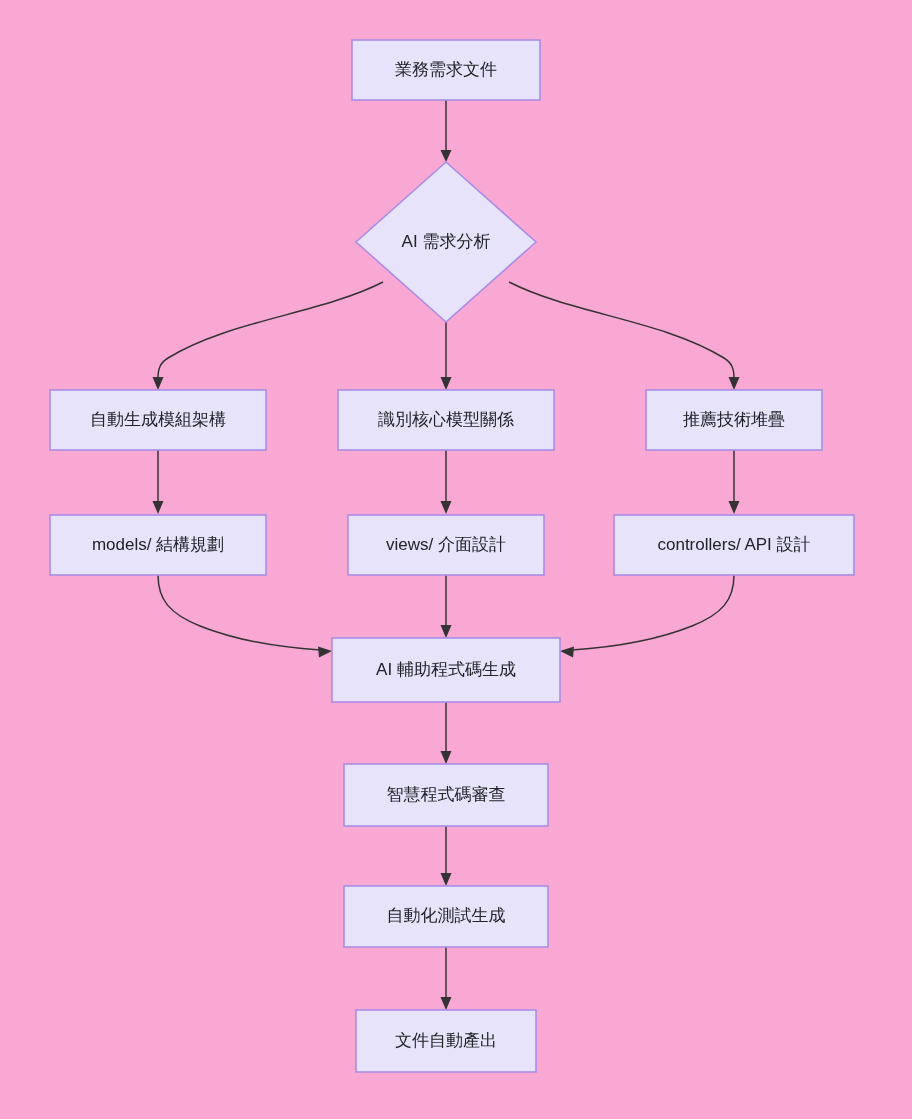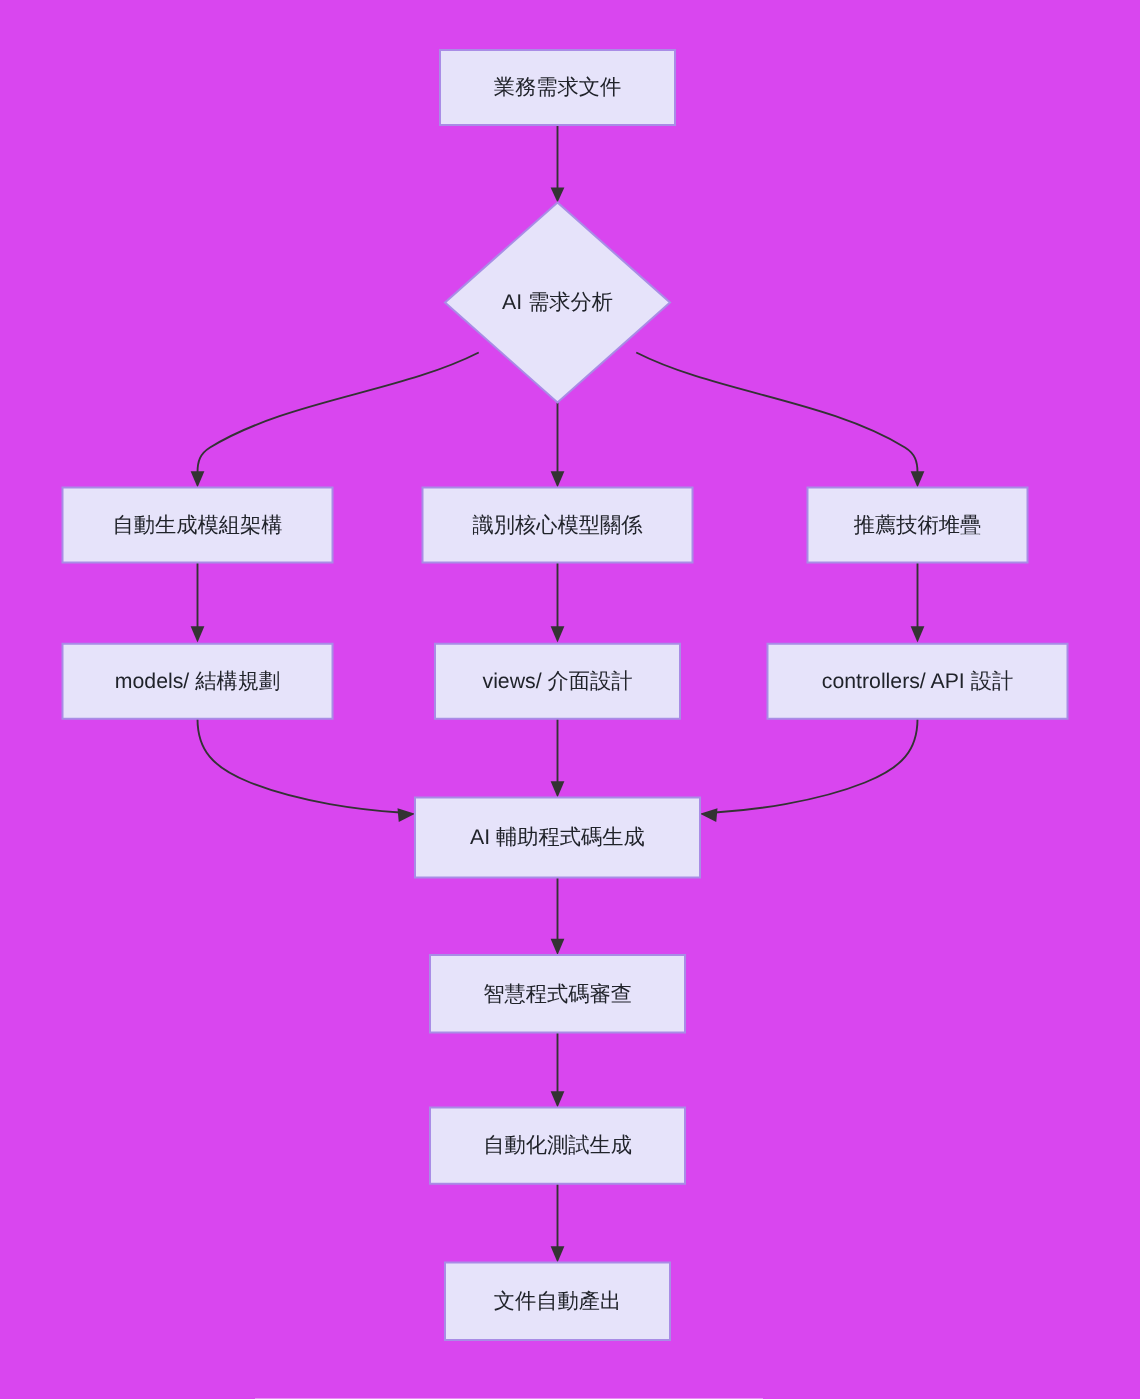--- a/index.html
+++ b/index.html
@@ -10,21 +10,21 @@
   body {
     width: 912px;
     height: 1119px;
     overflow: hidden;
     font-family: "Liberation Sans", "DejaVu Sans", sans-serif;
   }
   #flowchart-root {
     position: relative;
     width: 912px;
     height: 1119px;
-    background: #d946ef;
+    background: #f9a8d4;
   }
   svg#flow-svg {
     display: block;
     width: 912px;
     height: 1119px;
   }
   .node-shape {
     fill: #e6e3fa;
     stroke: #a98ce6;
     stroke-width: 1.6;

